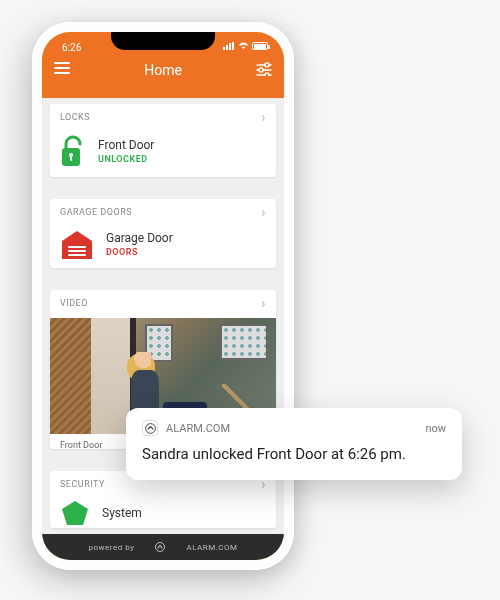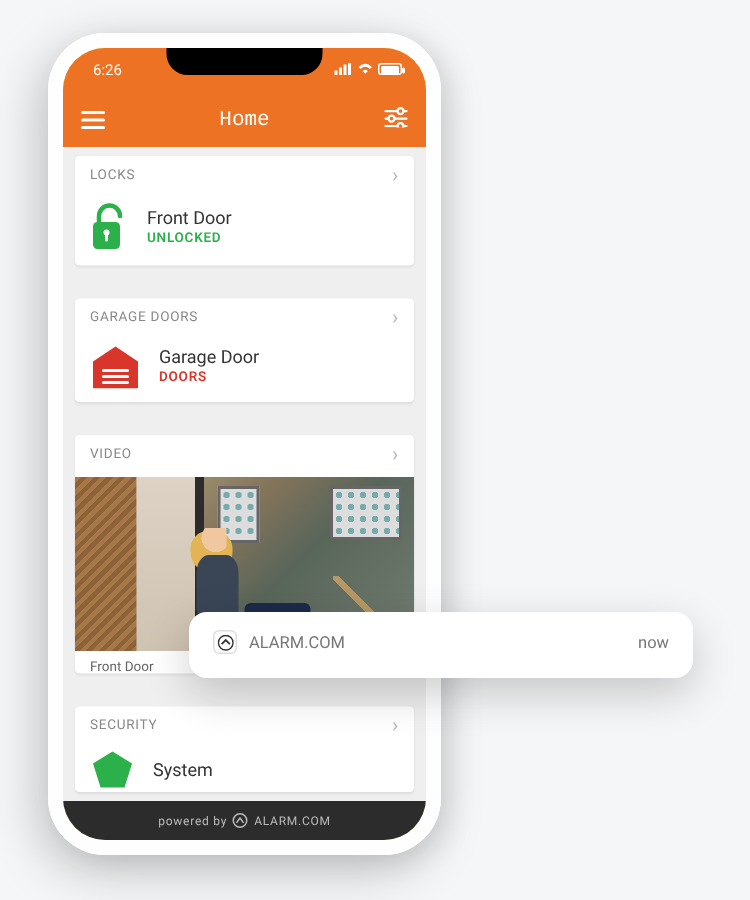--- a/index.html
+++ b/index.html
@@ -62,25 +62,23 @@
   .wifi-svg { width:11px; height:8px; }
   .battery { width:16px;height:8px;border:1px solid #fff;border-radius:2px;position:relative; }
   .battery::after{content:"";position:absolute;right:-3px;top:2px;width:2px;height:4px;background:#fff;border-radius:1px;}
   .battery::before{content:"";position:absolute;left:1px;top:1px;width:12px;height:6px;background:#fff;border-radius:1px;}
 
   .app-header {
     background: #ed7224;
     color: #fff;
     height: 36px;
     display: flex;
-    align-items: center;
     justify-content: center;
     position: relative;
     font-size: 14px;
-    font-family: Liberation Mono, monospace;
   }
   .app-header .menu { position:absolute; left:12px; }
   .app-header .settings { position:absolute; right:12px; font-size:12px; letter-spacing:-1px;}
   .hamburger { width:16px; height:12px; display:flex; flex-direction:column; justify-content:space-between; }
   .hamburger span { height:2px; background:#fff; border-radius:1px; }
 
   .content { flex:1; overflow:hidden; background:#efefef; padding:6px 8px; display:flex; flex-direction:column; gap:22px;}
   .card { background:#fff; border-radius:3px; box-shadow:0 1px 2px rgba(0,0,0,0.08); overflow:hidden; }
   .card-header { display:flex; align-items:center; justify-content:space-between; padding:6px 10px 4px; font-size:9px; color:#888; letter-spacing:0.5px;}
   .chev { color:#bbb; font-size:14px; line-height:1;}
@@ -124,21 +122,21 @@
   .pentagon { width:30px;height:28px; }
 
   .footer-bar {
     height:26px;
     background:#2c2c2c;
     color:#bbb;
     font-size:8px;
     display:flex;
     align-items:center;
     justify-content:center;
-    gap:4px;
+    gap:21px;
     letter-spacing:0.5px;
   }
   .footer-bar .adc-logo { width:10px;height:10px;border-radius:50%;border:1px solid #bbb;display:inline-flex;align-items:center;justify-content:center;font-size:6px;}
 
   
   .notification {
     position:absolute;
     left:126px;
     top:408px;
     width:336px;
@@ -293,13 +291,14 @@
   <div class="notif-header">
     <span class="app-icon">
       <svg viewBox="0 0 12 12">
           <circle cx="6" cy="6" r="5.3" fill="none" stroke="#333" stroke-width="1"></circle>
           <path d="M3 7 L6 4 L9 7" stroke="#333" stroke-width="1.3" fill="none"></path>
         </svg>
     </span>
     <span>ALARM.COM</span>
     <span class="now">now</span>
   </div>
+  <div class="notif-body">Sandra unlocked Front Door at 6:26 pm.</div>
 </div>
 
 </body></html>

